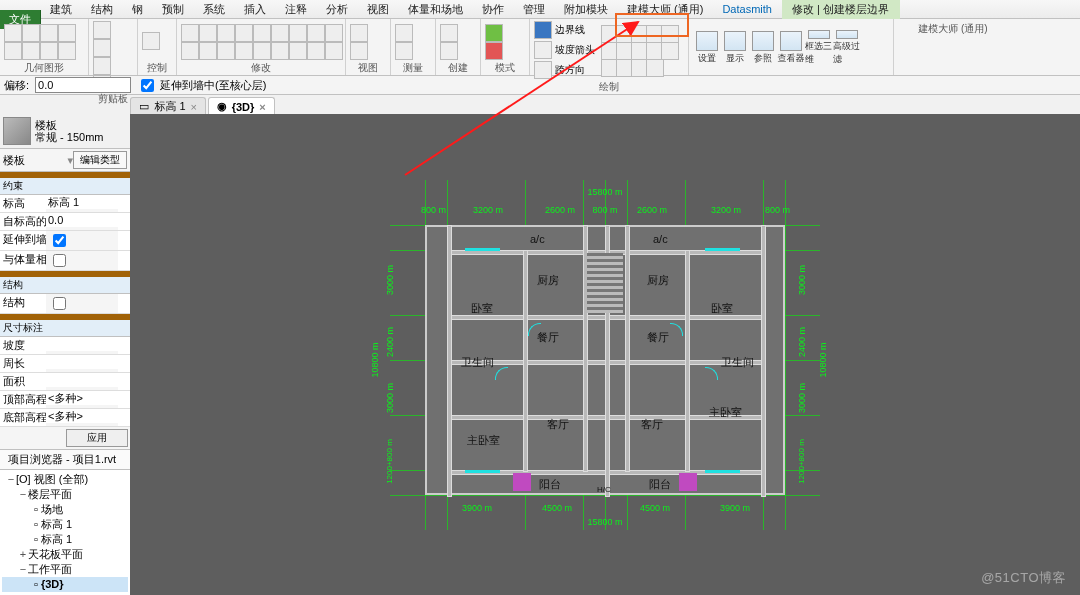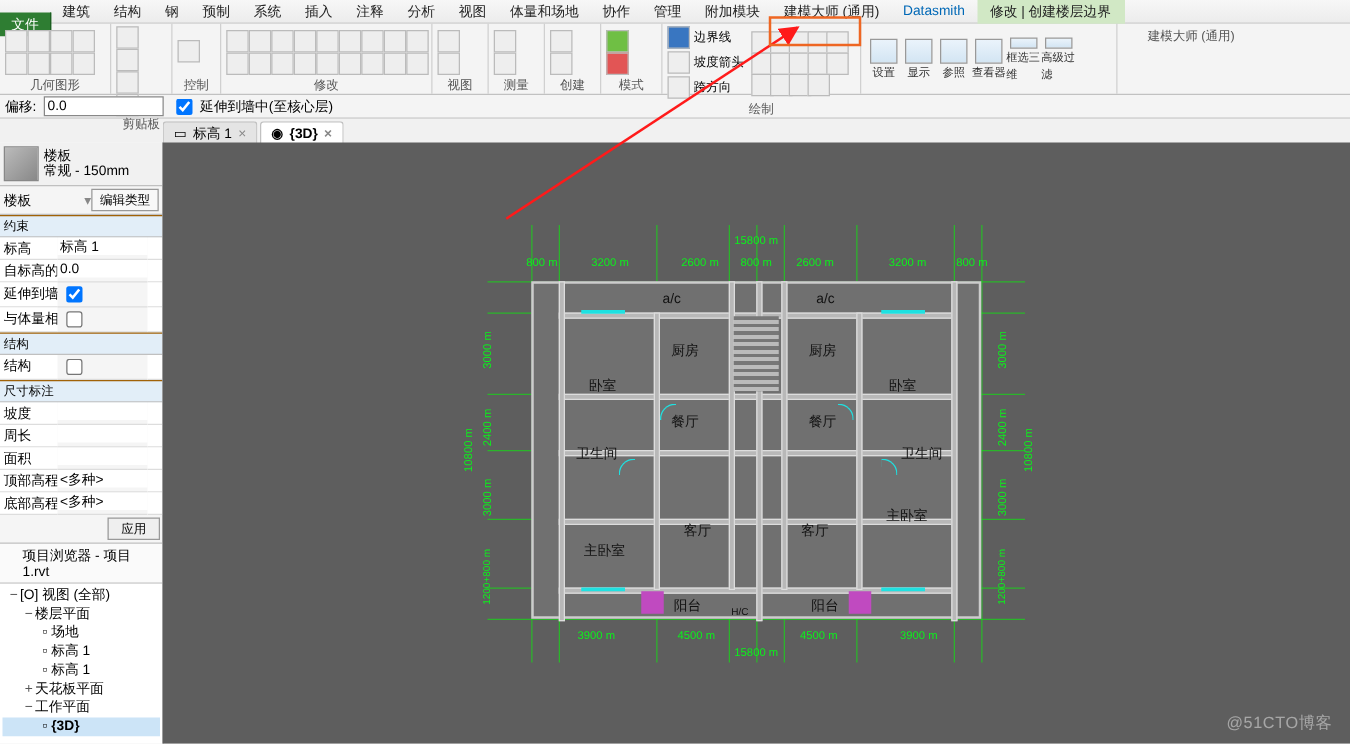--- a/index.html
+++ b/index.html
@@ -41,30 +41,30 @@
   .cols { position: absolute; top: 114px; left: 0; right: 0; bottom: 0;}
   .leftcol { position: absolute; left: 0; top: 0; width: 130px; bottom: 0; background: #f5f5f5; border-right: 1px solid #b0b0b0; display: flex; flex-direction: column; overflow: hidden;}
   .canvas { position: absolute; left: 130px; top: 0; right: 0; bottom: 0; background: #5e5e5e;}
   
   .type-sel { background: #f1f1f1; padding: 3px; display: flex; gap: 4px; border-bottom: 1px solid #c0c0c0;}
   .type-sel .thumb { width: 26px; height: 26px; background: linear-gradient(135deg,#bbb,#888); border: 1px solid #888;}
   .type-sel .labels { display: flex; flex-direction: column; justify-content: center; font-size: 11px; line-height: 1.1;}
   .prop-bar { display: flex; align-items: center; justify-content: space-between; padding: 2px 3px; border-bottom: 1px solid #c0c0c0; font-size: 11px;}
   .prop-bar .et-btn { border: 1px solid #999; background: #f8f8f8; padding: 1px 6px; font-size:10px; cursor:pointer;}
   .prop-grid { display: grid; grid-template-columns: 46px 1fr 12px; font-size: 11px; border-collapse: collapse;}
-  .pg-hdr { grid-column: 1/4; background: #e2eef8; padding: 1px 3px; border-top: 1px solid #a16207; border-bottom: 1px solid #c0c0c0; font-size:10px;}
+  .pg-hdr { grid-column: 1/4; background: #e2eef8; padding: 1px 3px; border-top: 6px solid #a16207; border-bottom: 1px solid #c0c0c0; font-size:10px;}
   .pg-l { padding: 1px 3px; border-bottom: 1px solid #ddd; background: #fff; white-space: nowrap; overflow: hidden;}
   .pg-v { padding: 0; border-bottom: 1px solid #ddd;}
   .pg-v input[type=text]{ width: 100%; border: 0; font-size: 11px; padding: 1px 2px; box-sizing: border-box;}
   .pg-e { border-bottom: 1px solid #ddd; background: #fff;}
   .prop-help { background: #e6f3ff; padding: 2px 4px; border-top: 1px solid #c0c0c0; border-bottom: 1px solid #c0c0c0; color: #114a8a; font-size: 11px;}
   .apply-row { display: flex; justify-content: flex-end; padding: 2px;}
-  .apply-row button { font-size: 10px; padding: 1px 10px; border: 1px solid #999;}
-  
-  .pb-title { background: #fafafa; padding: 2px 18px; border-top: 1px solid #c0c0c0; border-bottom: 1px solid #c0c0c0; font-size: 11px;}
+  .apply-row button { font-size: 10px; padding: 1px 20px; border: 1px solid #999;}
+  
+  .pb-title { background: #fafafa; padding: 2px 8px; border-top: 1px solid #c0c0c0; border-bottom: 1px solid #c0c0c0; font-size: 11px;}
   .pb-tree { flex: 1; overflow: hidden; background: #fff; font-size: 11px; line-height: 15px; padding: 2px;}
   .pb-tree div { white-space: nowrap;}
   .tn0 { padding-left: 4px;} .tn1 { padding-left: 16px;} .tn2 { padding-left: 32px;}
   .sel { background: #cce4f7;}
   .tw { display:inline-block; width:10px; text-align:center; color:#555;}
   
   .plan-wrap { position: absolute; left: 50%; top: 50%; transform: translate(-50%, -50%);}
   .plan { position: relative; width: 400px; height: 320px;}
   .outer-rect { position: absolute; left: 20px; top: 30px; right: 20px; bottom: 20px; background: #707070; border: 2px solid #ccc;}
   .grid-line { background: rgba(0,255,0,0.55); position: absolute;}
@@ -422,21 +422,21 @@
       <div class="room-label" style="left:132px;top:135px">餐厅</div>
       <div class="room-label" style="left:242px;top:135px">餐厅</div>
       <div class="room-label" style="left:56px;top:160px">卫生间</div>
       <div class="room-label" style="left:316px;top:160px">卫生间</div>
       <div class="room-label" style="left:62px;top:238px">主卧室</div>
       <div class="room-label" style="left:304px;top:210px">主卧室</div>
       <div class="room-label" style="left:142px;top:222px">客厅</div>
       <div class="room-label" style="left:236px;top:222px">客厅</div>
       <div class="room-label" style="left:134px;top:282px">阳台</div>
       <div class="room-label" style="left:244px;top:282px">阳台</div>
-      <div class="room-label" style="left:180px;top:290px;font-size:8px">H/C</div>
+      <div class="room-label" style="left:192px;top:290px;font-size:8px">H/C</div>
 
       <div class="dim" style="left:160px;top:-8px;width:80px">15800 m</div>
       <div class="dim" style="left:16px;top:10px;width:24px">800 m</div>
       <div class="dim" style="left:58px;top:10px;width:50px">3200 m</div>
       <div class="dim" style="left:130px;top:10px;width:50px">2600 m</div>
       <div class="dim" style="left:186px;top:10px;width:28px">800 m</div>
       <div class="dim" style="left:222px;top:10px;width:50px">2600 m</div>
       <div class="dim" style="left:296px;top:10px;width:50px">3200 m</div>
       <div class="dim" style="left:360px;top:10px;width:24px">800 m</div>
       <div class="dim" style="left:-30px;top:80px;transform:rotate(-90deg)">3000 m</div>

